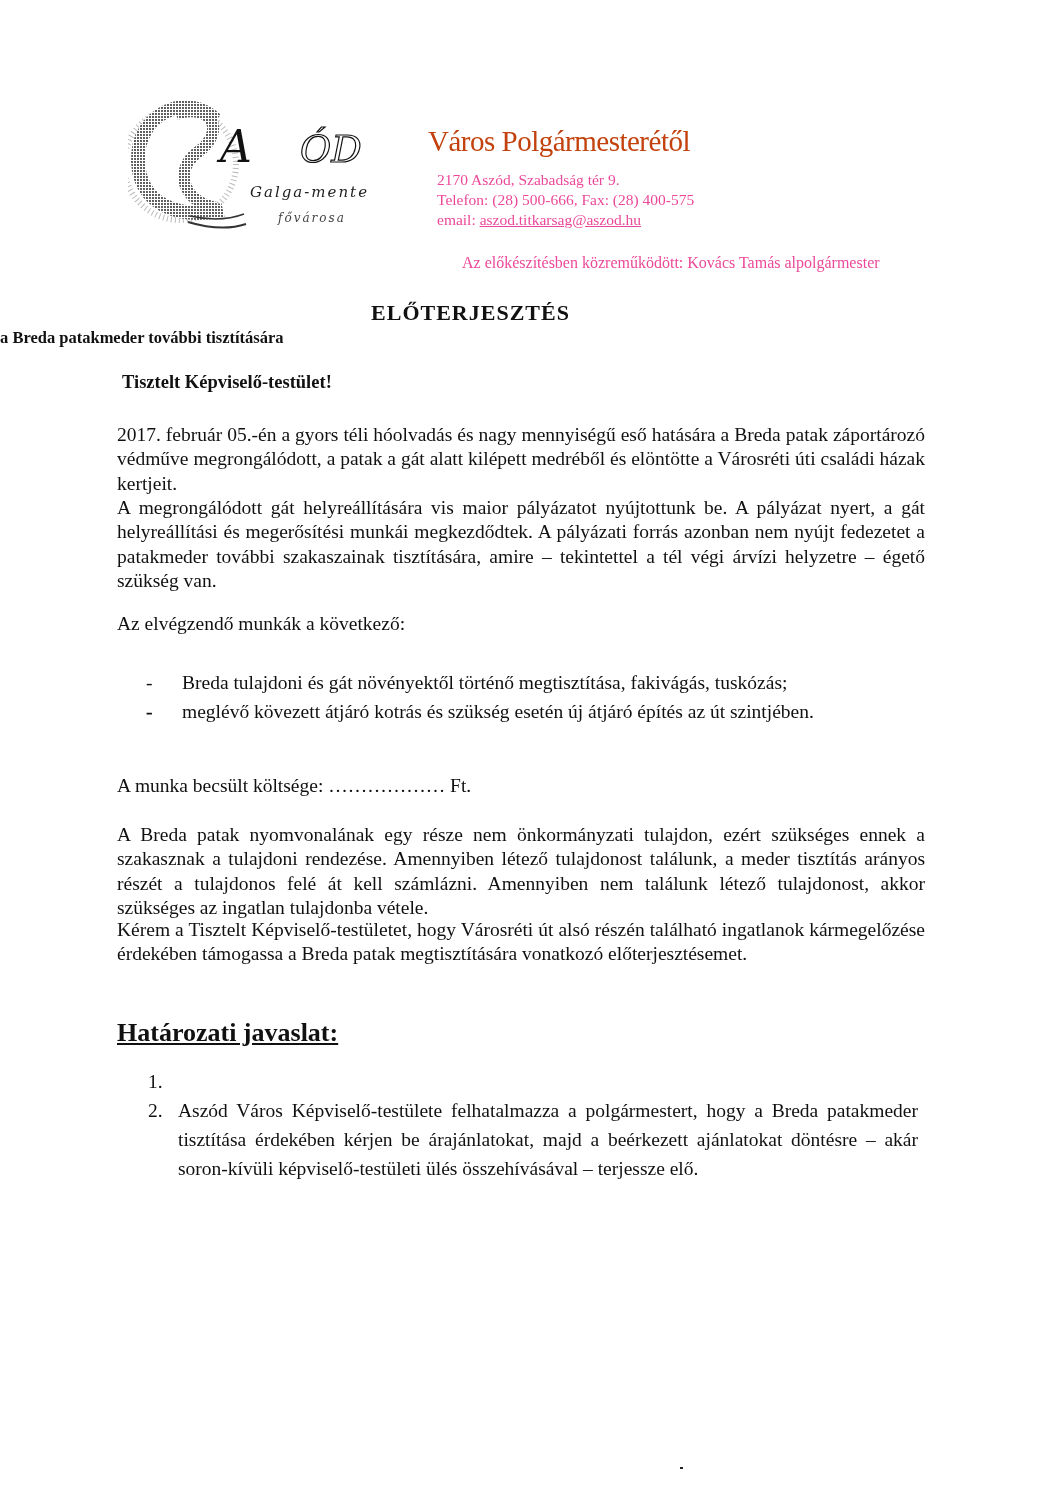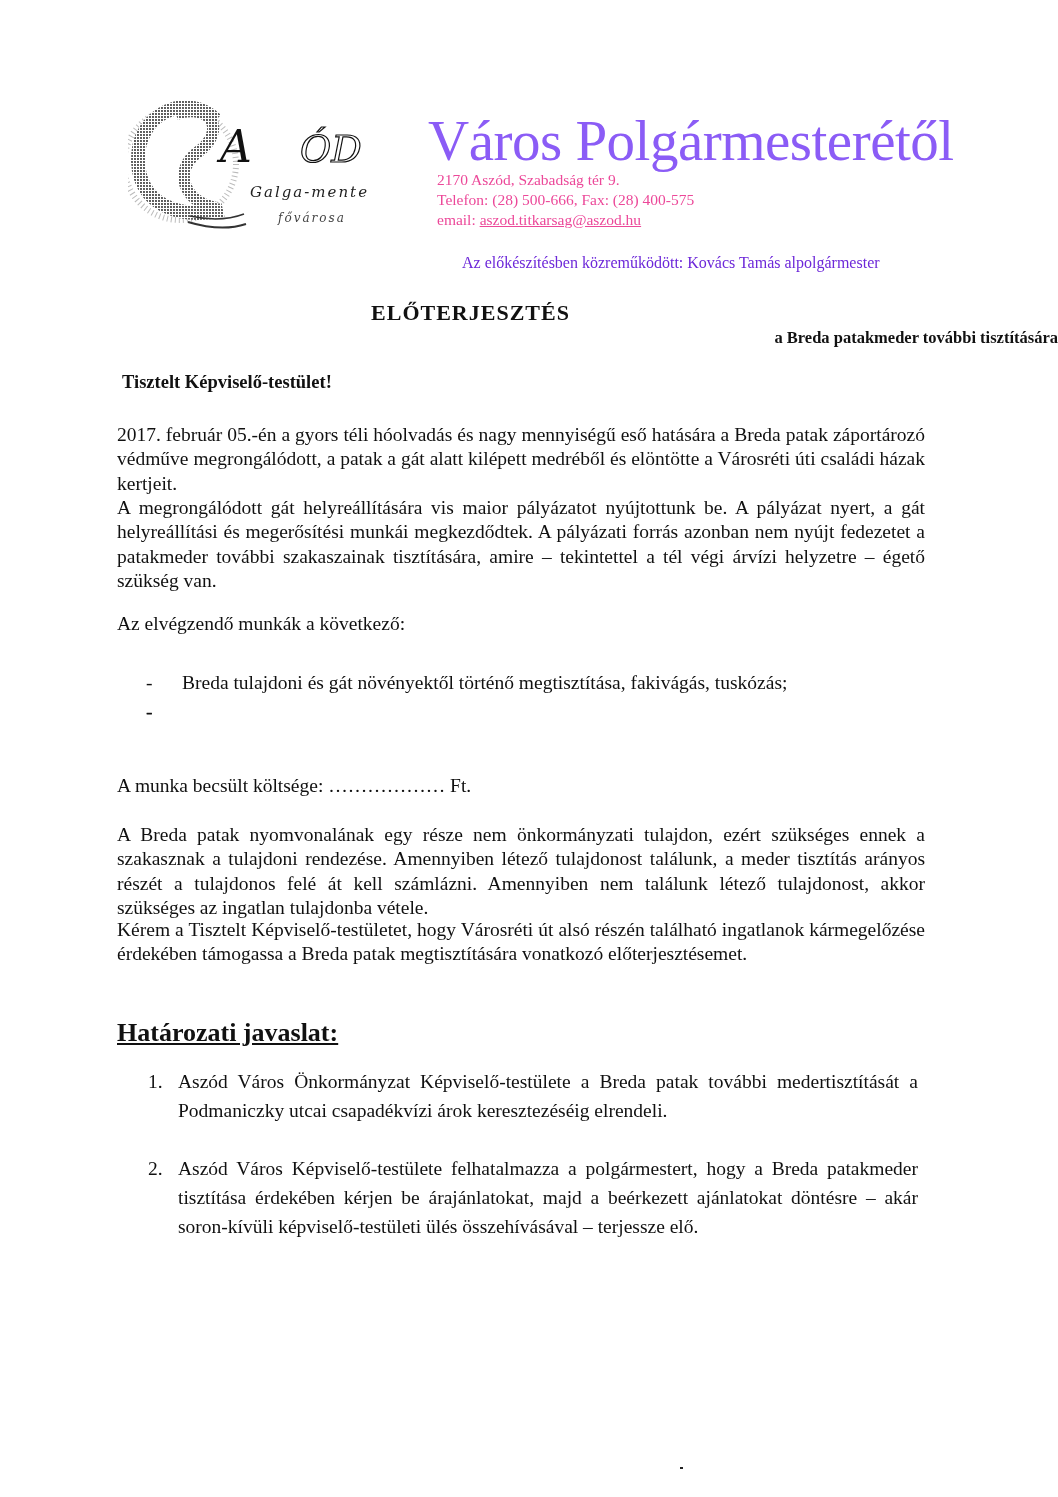--- a/index.html
+++ b/index.html
@@ -1,29 +1,29 @@
 <!DOCTYPE html>
 <html><head>
 <meta charset="utf-8">
 <style>
   html, body { margin: 0; padding: 0; background: #ffffff; }
   body { width: 1058px; height: 1497px; position: relative; overflow: hidden;
          font-family: "Liberation Serif", "DejaVu Serif", serif; color: #111; }
   .logo { position: absolute; left: 128px; top: 92px; width: 240px; height: 150px; }
-  .header-title { position: absolute; left: 428px; top: 116px; font-size: 57px; line-height: 50px;
-                  color: #8b5cf6; letter-spacing: -0.5px; }
+  .header-title { position: absolute; left: 428px; top: 116px; font-size: 29px; line-height: 50px;
+                  color: #c2410c; letter-spacing: -0.5px; }
   .addr { position: absolute; left: 437px; font-size: 15.5px; line-height: 19px; color: #ec4899; }
   .addr1 { top: 170px; }
   .addr2 { top: 190px; }
   .addr3 { top: 210px; }
   .email-link { text-decoration: underline; }
-  .prepared { position: absolute; left: 462px; top: 254px; font-size: 16px; color: #6d28d9; }
+  .prepared { position: absolute; left: 462px; top: 254px; font-size: 16px; color: #ec4899; }
   .doc-title { position: absolute; left: 0; width: 941px; text-align: center; top: 300px;
                font-size: 22px; font-weight: bold; letter-spacing: 1px; }
-  .doc-subtitle { position: absolute; left: 0; width: 1058px; text-align: right; top: 328px;
+  .doc-subtitle { position: absolute; left: 0; width: 1058px; text-align: left; top: 328px;
                   font-size: 16.5px; font-weight: bold; }
   .salutation { position: absolute; left: 122px; top: 372px; font-size: 18.5px; font-weight: bold; }
   .para { position: absolute; left: 117px; width: 808px; font-size: 19.5px; line-height: 24.4px;
           text-align: justify; }
   .p1 { top: 423px; }
   .p2 { top: 496px; }
   .p3 { top: 612px; }
   .bullets { position: absolute; left: 146px; top: 668px; margin: 0; padding: 0; list-style: none;
              font-size: 19.5px; line-height: 29px; width: 790px; }
   .bullets li { position: relative; padding-left: 36px; }
@@ -87,34 +87,34 @@
 <ul class="bullets">
   <li>
     <span class="dash">-</span>
     <span>Breda tulajdoni és gát növényektől történő megtisztítása, fakivágás, tuskózás;</span>
   </li>
   <li>
     <span class="dash">-</span>
   </li>
   <li>
     <span class="dash">-</span>
+    <span>meglévő kövezett átjáró kotrás és szükség esetén új átjáró építés az út szintjében.</span>
   </li>
 </ul>
 
 <div class="cost">A munka becsült költsége: ……………… Ft.</div>
 
 <div class="para p4">A Breda patak nyomvonalának egy része nem önkormányzati tulajdon, ezért szükséges ennek a szakasznak a tulajdoni rendezése. Amennyiben létező tulajdonost találunk, a meder tisztítás arányos részét a tulajdonos felé át kell számlázni. Amennyiben nem találunk létező tulajdonost, akkor szükséges az ingatlan tulajdonba vétele.</div>
 <div class="para p5">Kérem a Tisztelt Képviselő-testületet, hogy Városréti út alsó részén található ingatlanok kármegelőzése érdekében támogassa a Breda patak megtisztítására vonatkozó előterjesztésemet.</div>
 
 <div class="resolution-heading">Határozati javaslat:</div>
 
 <ol class="resolutions">
   <li>
     <span class="num">1.</span>
-    <span>Aszód Város Önkormányzat Képviselő-testülete a Breda patak további medertisztítását a Podmaniczky utcai csapadékvízi árok keresztezéséig elrendeli.</span>
   </li>
   <li>
     <span class="num">2.</span>
     <span>Aszód Város Képviselő-testülete felhatalmazza a polgármestert, hogy a Breda patakmeder tisztítása érdekében kérjen be árajánlatokat, majd a beérkezett ajánlatokat döntésre – akár soron-kívüli képviselő-testületi ülés összehívásával – terjessze elő.</span>
   </li>
 </ol>
 
 <div class="speck"></div>
 
 </body></html>

